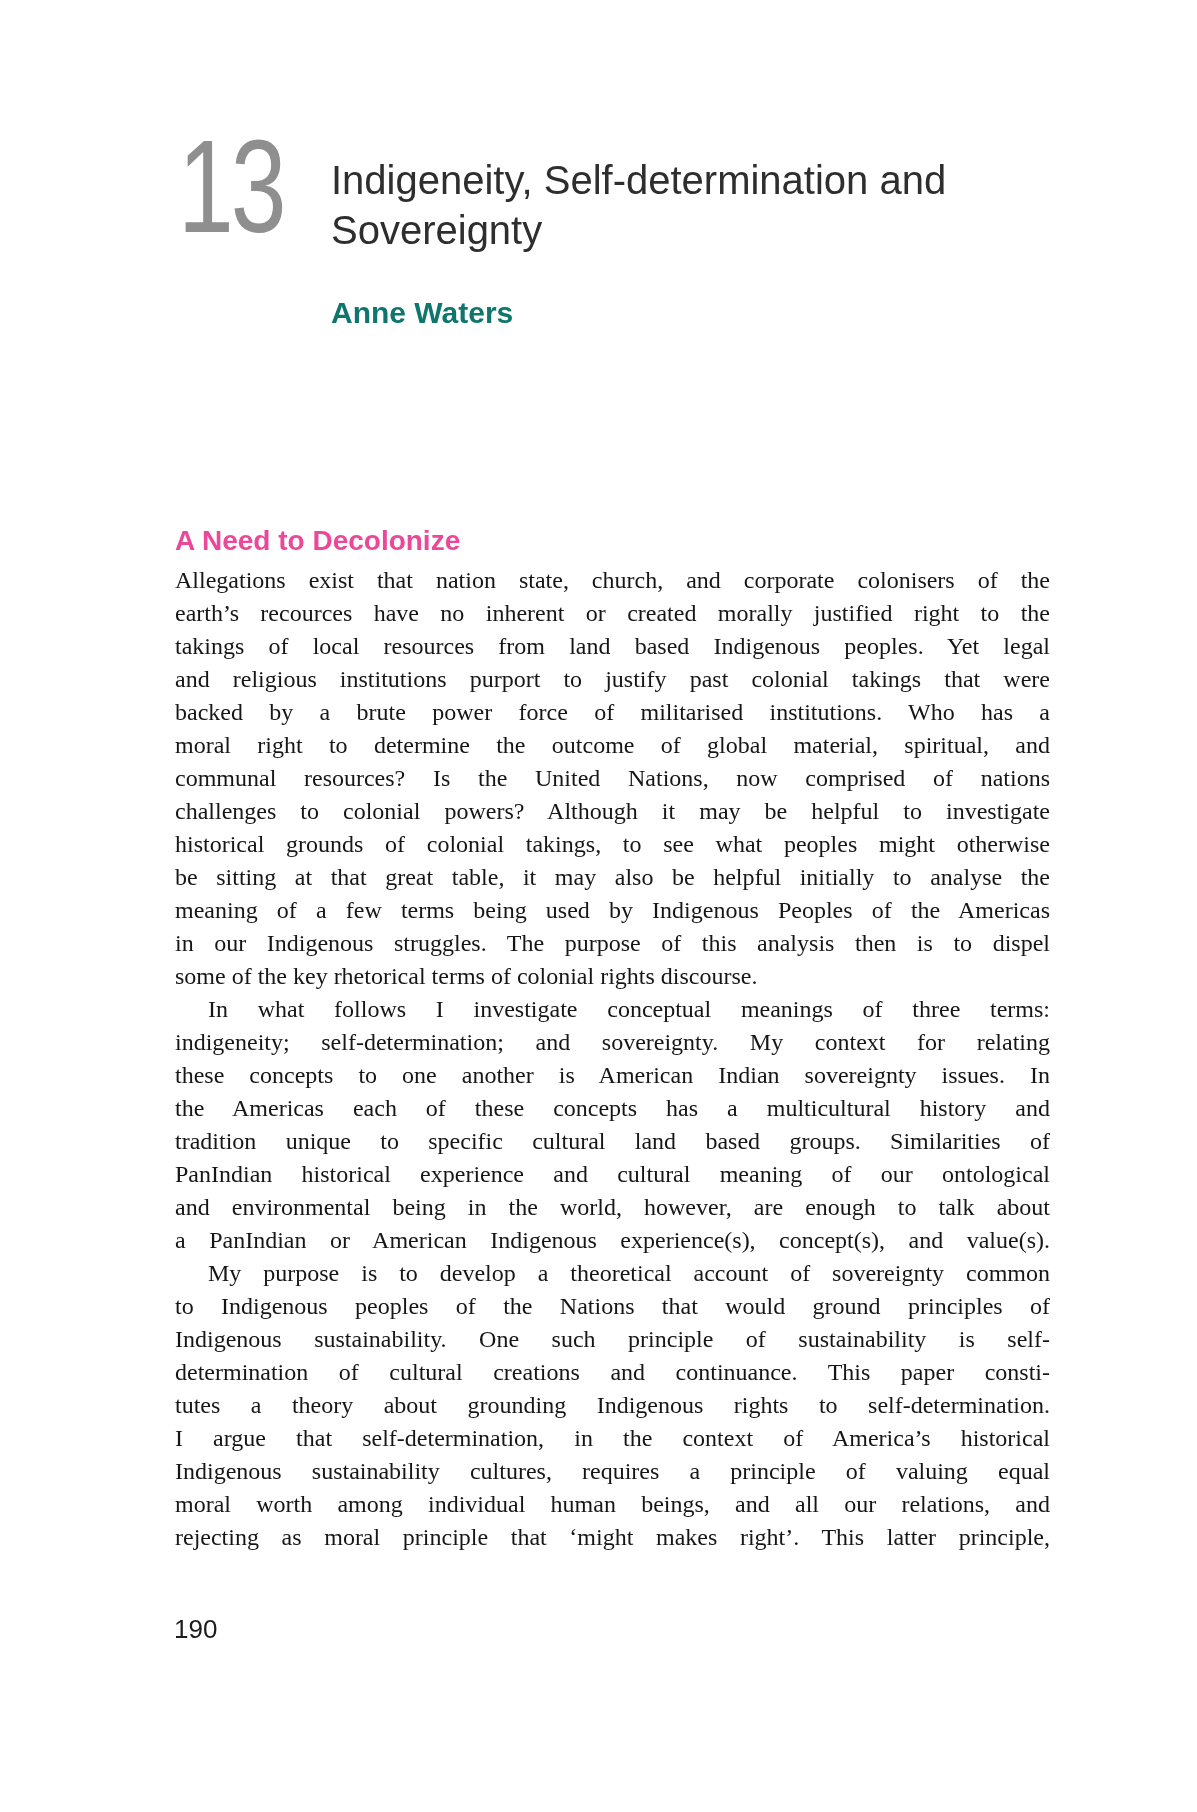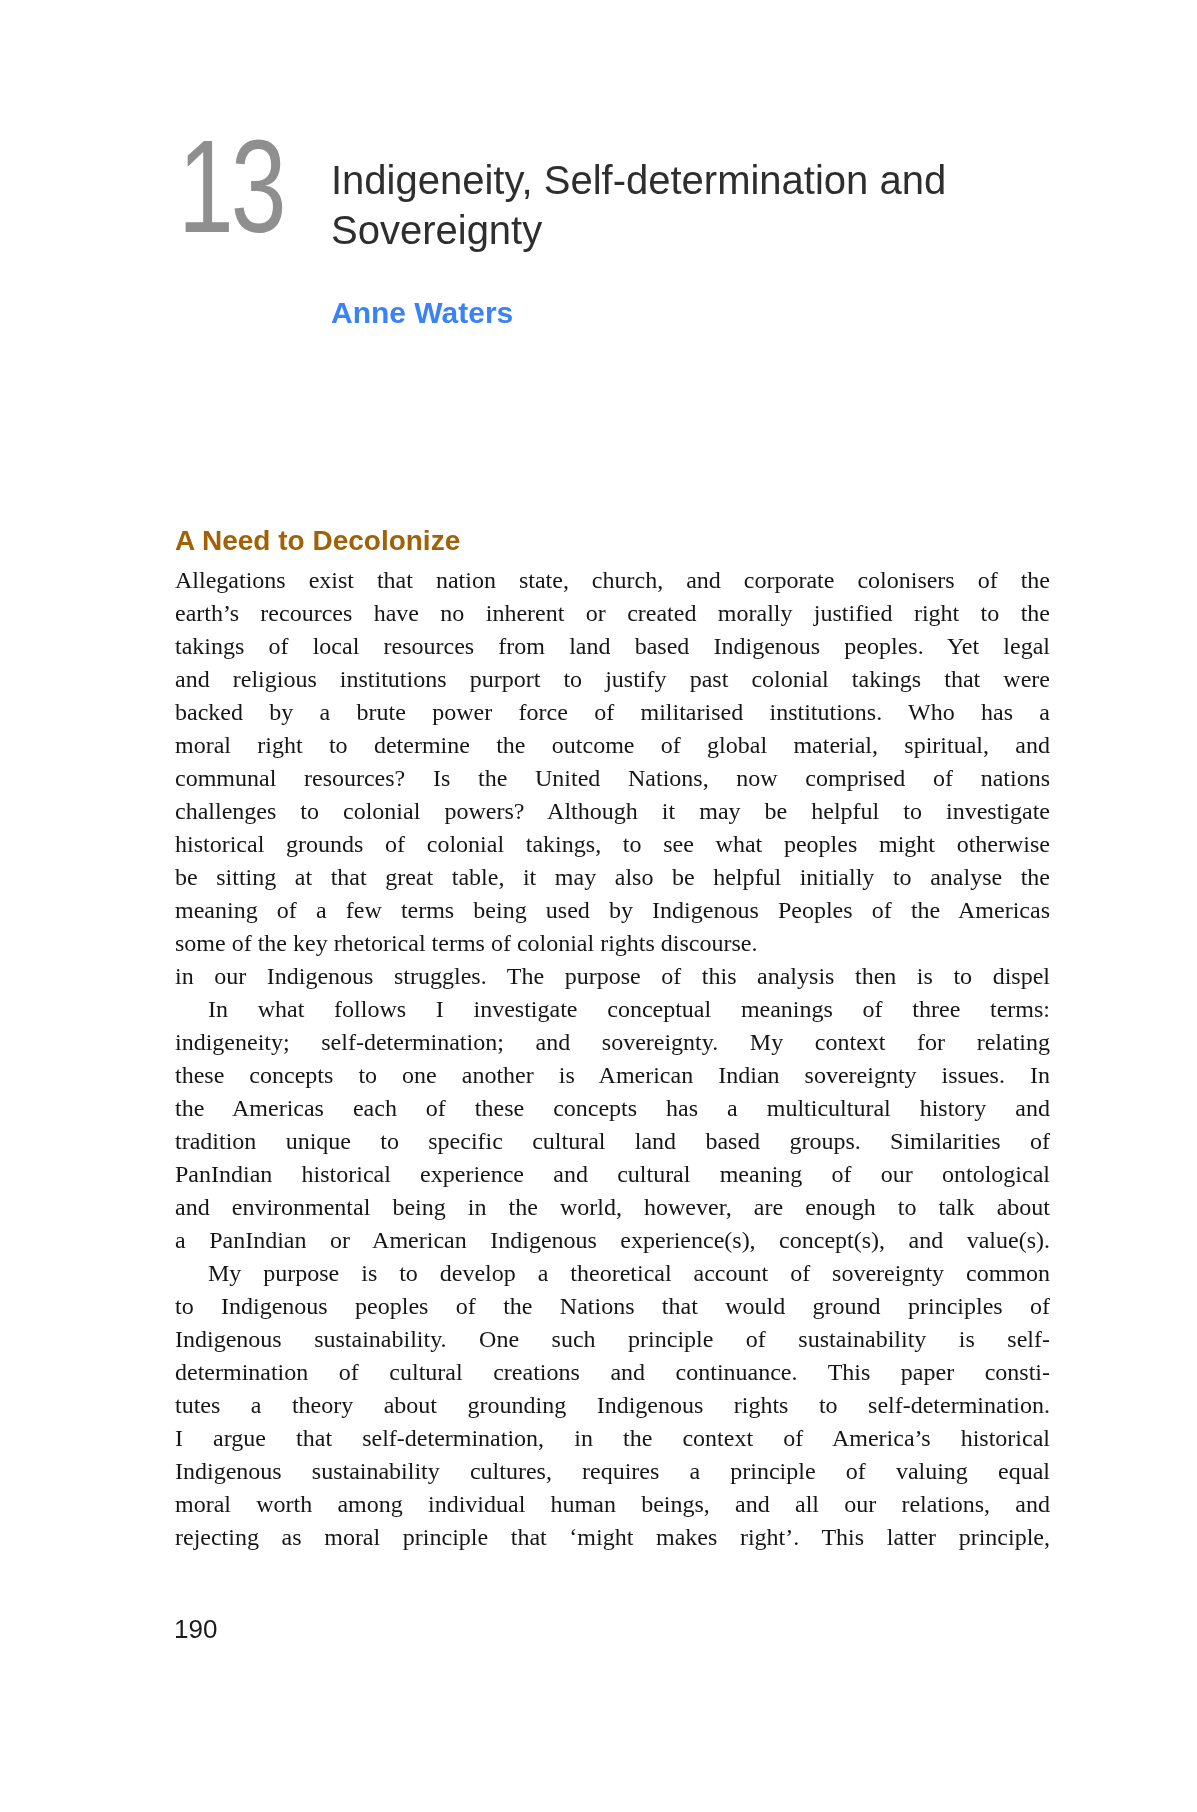--- a/index.html
+++ b/index.html
@@ -40,31 +40,31 @@
     letter-spacing: 0px;
   }
   .author-name {
     position: absolute;
     left: 331px;
     top: 295px;
     font-family: "Liberation Sans", sans-serif;
     font-weight: 700;
     font-size: 30px;
     line-height: 36px;
-    color: #3b82f6;
+    color: #0f766e;
   }
   .section-heading {
     position: absolute;
     left: 175px;
     top: 524px;
     font-family: "Liberation Sans", sans-serif;
     font-weight: 700;
     font-size: 28px;
     line-height: 34px;
-    color: #a16207;
+    color: #ec4899;
   }
   .body-text {
     position: absolute;
     left: 175px;
     top: 564px;
     width: 875px;
     font-family: Liberation Serif, serif;
     font-size: 24px;
     line-height: 33px;
     color: #161616;
@@ -114,22 +114,22 @@
         <div class="text-line">earth’s recources have no inherent or created morally justified right to the</div>
         <div class="text-line">takings of local resources from land based Indigenous peoples. Yet legal</div>
         <div class="text-line">and religious institutions purport to justify past colonial takings that were</div>
         <div class="text-line">backed by a brute power force of militarised institutions. Who has a</div>
         <div class="text-line">moral right to determine the outcome of global material, spiritual, and</div>
         <div class="text-line">communal resources? Is the United Nations, now comprised of nations</div>
         <div class="text-line">challenges to colonial powers? Although it may be helpful to investigate</div>
         <div class="text-line">historical grounds of colonial takings, to see what peoples might otherwise</div>
         <div class="text-line">be sitting at that great table, it may also be helpful initially to analyse the</div>
         <div class="text-line">meaning of a few terms being used by Indigenous Peoples of the Americas</div>
+        <div class="text-line">in our Indigenous struggles. The purpose of this analysis then is to dispel</div>
         <div class="text-line no-stretch">some of the key rhetorical terms of colonial rights discourse.</div>
-        <div class="text-line">in our Indigenous struggles. The purpose of this analysis then is to dispel</div>
       </div>
       <div class="paragraph">
         <div class="text-line indented">In what follows I investigate conceptual meanings of three terms:</div>
         <div class="text-line">indigeneity; self-determination; and sovereignty. My context for relating</div>
         <div class="text-line">these concepts to one another is American Indian sovereignty issues. In</div>
         <div class="text-line">the Americas each of these concepts has a multicultural history and</div>
         <div class="text-line">tradition unique to specific cultural land based groups. Similarities of</div>
         <div class="text-line">PanIndian historical experience and cultural meaning of our ontological</div>
         <div class="text-line">and environmental being in the world, however, are enough to talk about</div>
         <div class="text-line">a PanIndian or American Indigenous experience(s), concept(s), and value(s).</div>

